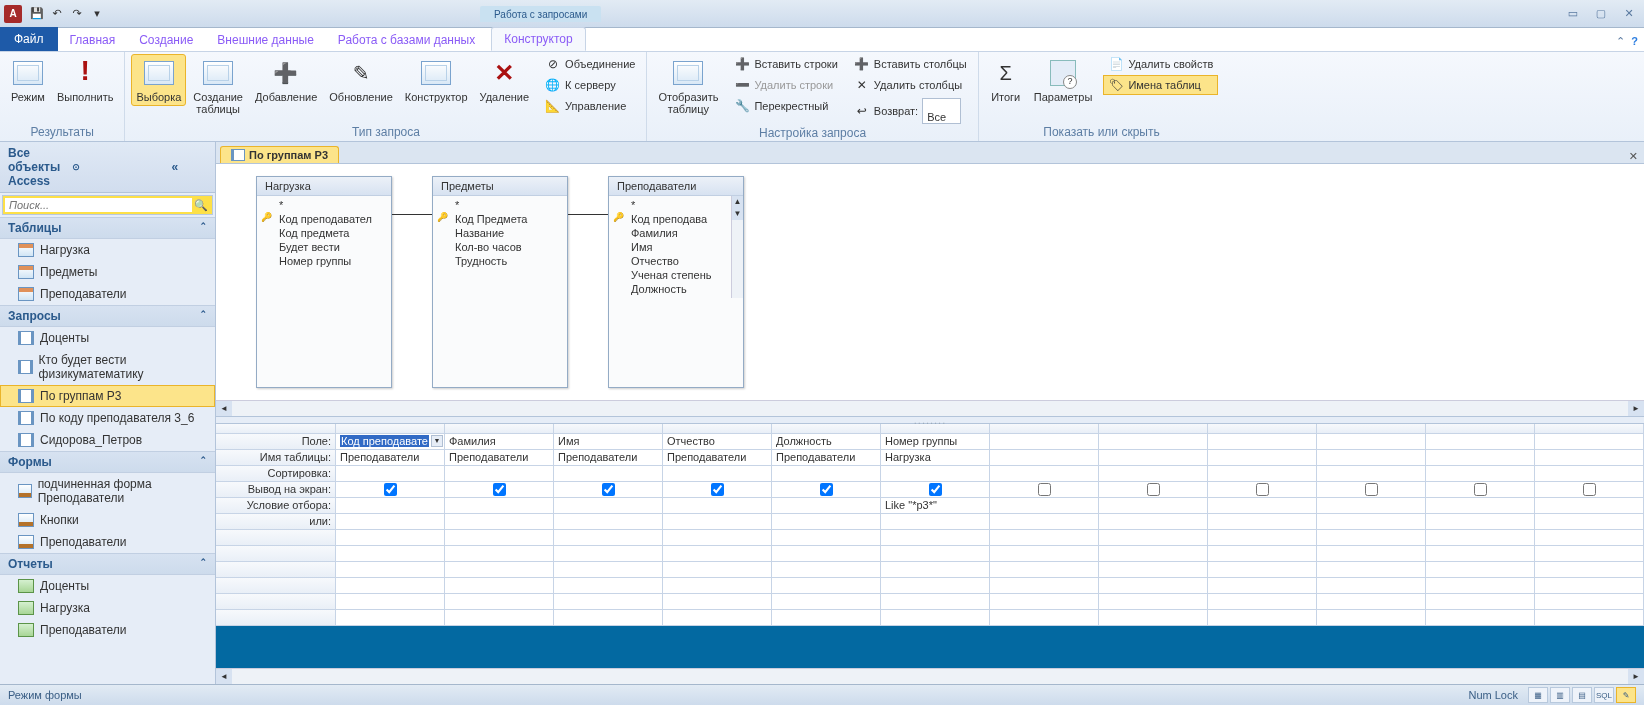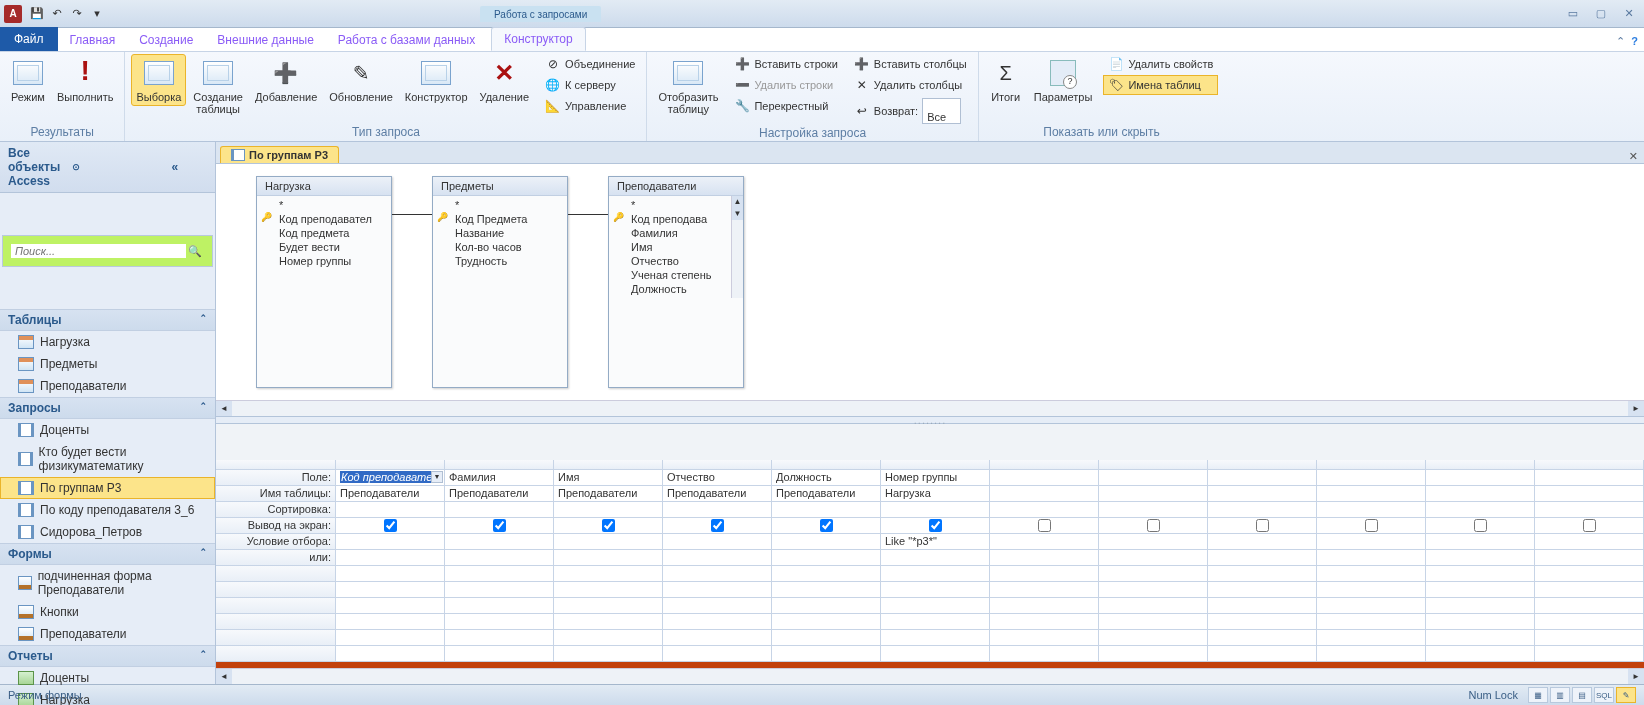--- a/index.html
+++ b/index.html
@@ -32,25 +32,25 @@
 .rbtn.highlighted { background: #fce48a; border: 1px solid #eab42a; }
 .rbtn .ricon { width: 32px; height: 32px; display: flex; align-items: center; justify-content: center; font-size: 20px; }
 .rbtn .rlabel { font-size: 11px; color: #333; text-align: center; line-height: 1.1; margin-top: 2px; max-width: 70px; }
 .small-rows { display: flex; flex-direction: column; gap: 1px; }
 .small-btn { display: flex; align-items: center; gap: 4px; padding: 1px 4px; cursor: pointer; font-size: 11px; border: 1px solid transparent; white-space: nowrap; }
 .small-btn .sicon { width:16px; height:16px; display:flex; align-items:center; justify-content:center; font-size:12px; }
 .small-btn.highlighted { background: #fce48a; border: 1px solid #eab42a; }
 
 
 .main { display: flex; height: 542px; }
-.navpane { width: 254px; background: #e6edf7; border-right: 1px solid #b3c4da; display: flex; flex-direction: column; gap: 40px; }
+.navpane { width: 254px; background: #e6edf7; border-right: 1px solid #b3c4da; display: flex; flex-direction: column; }
 .navpane .nav-header { background: linear-gradient(#e0e9f5,#d1ddee); padding: 4px 8px; border-bottom: 1px solid #b3c4da; display: flex; align-items: center; }
 .navpane .nav-header span { flex: 1; font-size: 12px; font-weight: bold; color: #2b5a8c; }
 .navpane .collapse { width: 12px; text-align:center; cursor:pointer; color:#2b5a8c; }
-.navpane .search { padding: 8px; display: flex; background:#bef264; margin:2px; border:1px solid #b9c9dd; }
+.navpane .search { padding: 2px; display: flex; background:#fde047; margin:2px; border:1px solid #b9c9dd; }
 .navpane .search input { flex:1; border:none; outline:none; font-size:11px; padding:1px 4px; font-style:italic; color:#777; }
 .navpane .search .sbtn { width:18px; display:flex; align-items:center; justify-content:center; color:#5a7aa0; }
 .nav-section-h { background: linear-gradient(#d7e2f1,#cddbec); padding: 3px 8px; font-weight: bold; font-size: 12px; color: #2b5a8c; border-top:1px solid #c1cfe2; border-bottom:1px solid #c1cfe2; display:flex; }
 .nav-section-h .chev { margin-left:auto; font-size:9px; }
 .nav-item { padding: 4px 8px 4px 18px; display: flex; align-items: center; gap: 6px; cursor: pointer; font-size: 12px; }
 .nav-item.selected { background: #fce48a; border: 1px solid #eab42a; padding: 3px 7px 3px 17px; }
 .nav-item .nicon { width:16px; height:14px; }
 .nicon.table { background: linear-gradient(#fff,#d1e5f5); border:1px solid #6a95c2; box-shadow: inset 0 4px 0 #e0915a; }
 .nicon.query { background:#fff; border:1px solid #6a95c2; border-left:3px solid #6a95c2; border-right:3px solid #6a95c2; }
 .nicon.form { background: linear-gradient(#fff,#d1e5f5); border:1px solid #6a95c2; box-shadow: inset 0 -4px 0 #b4722a; }
@@ -74,25 +74,25 @@
 .tbl-box.scrollable .tbl-body { padding-right: 12px; }
 .tbl-scrollbar { position:absolute; right:0; top:0; bottom:0; width:12px; background:#eef2f7; border-left:1px solid #ccd; }
 .tbl-scrollbar .sb-up, .tbl-scrollbar .sb-dn { height:12px; background:#d7e2f1; font-size:8px; text-align:center; line-height:12px; }
 .connector { position:absolute; height:1px; background:#333; }
 
 
 .hsplitter { height: 8px; background: #e6edf7; border-top:1px solid #b3c4da; border-bottom:1px solid #b3c4da; position:relative; }
 .hsplitter::after { content:'........'; position:absolute; left:50%; transform:translateX(-50%); top:-3px; color:#9ab; letter-spacing:1px; }
 
 
-.qgrid-wrap { flex: 1; background: #c2410c; overflow: auto; position: relative; margin-top: 36px; }
+.qgrid-wrap { flex: 1; background: #0369a1; overflow: auto; position: relative; }
 .qgrid { display: grid; grid-template-columns: 120px repeat(12, 109px); }
 .qgrid .hdr { background: linear-gradient(#f7f9fc,#e9eff7); border-right: 1px solid #c7d4e6; border-bottom: 1px solid #c7d4e6; padding: 1px 4px; text-align: right; font-size: 11px; }
 .qgrid .cell { border-right: 1px solid #c7d4e6; border-bottom: 1px solid #c7d4e6; padding: 1px 4px; font-size: 11px; height: 16px; background:#fff; position:relative; }
-.qgrid .cell.selected-cell { background:#fff;font-style:italic; }
+.qgrid .cell.selected-cell { background:#fff; }
 .qgrid .cell.selected-cell .seltext { background:#316ac5; color:#fff; padding:0 1px; }
 .qgrid .cell .dd { position:absolute; right:1px; top:1px; width:12px; height:12px; background:#e6edf7; border:1px solid #b0bfd3; font-size:7px; text-align:center; line-height:10px; }
 .qgrid .cell.chk { text-align:center; }
 .qgrid .cell.chk input { margin:0; }
 .qgrid .colhdr { background: linear-gradient(#f7f9fc,#e9eff7); border-right: 1px solid #c7d4e6; border-bottom: 1px solid #c7d4e6; height: 10px; }
 .doc-scroll-h { height: 16px; background:#eef2f7; border-top:1px solid #ccd; display:flex; }
 .doc-scroll-h .sbtn { width:16px; text-align:center; background:#d7e2f1; font-size:8px; line-height:16px; }
 .doc-scroll-h .strack { flex:1; }
 
 

